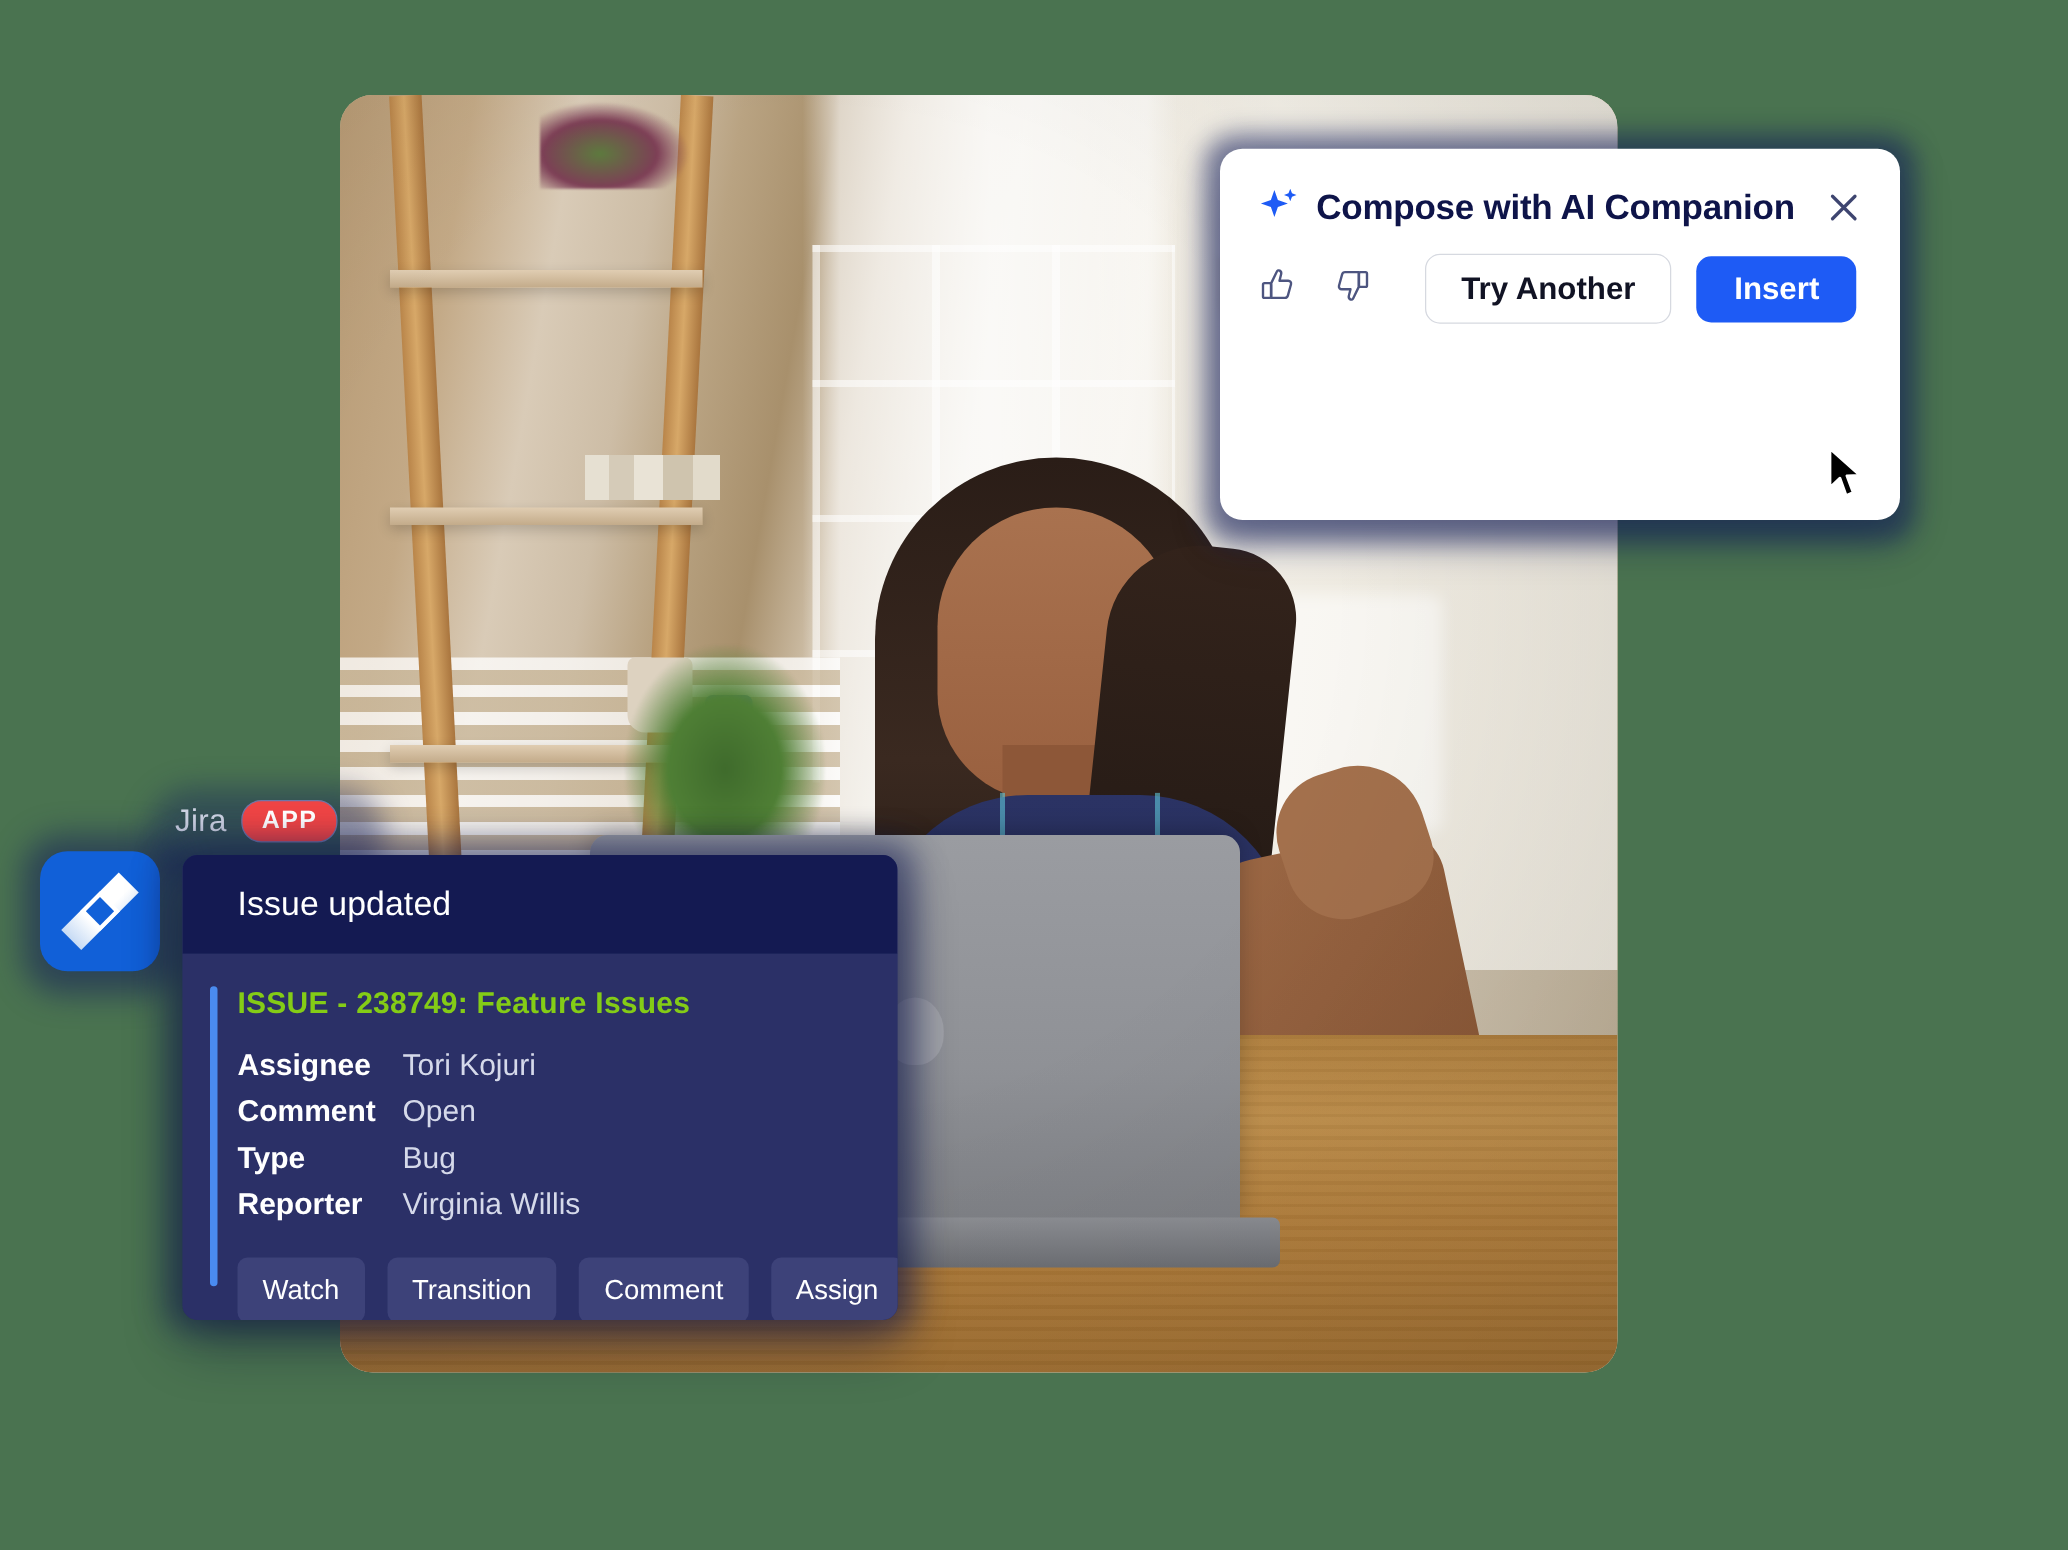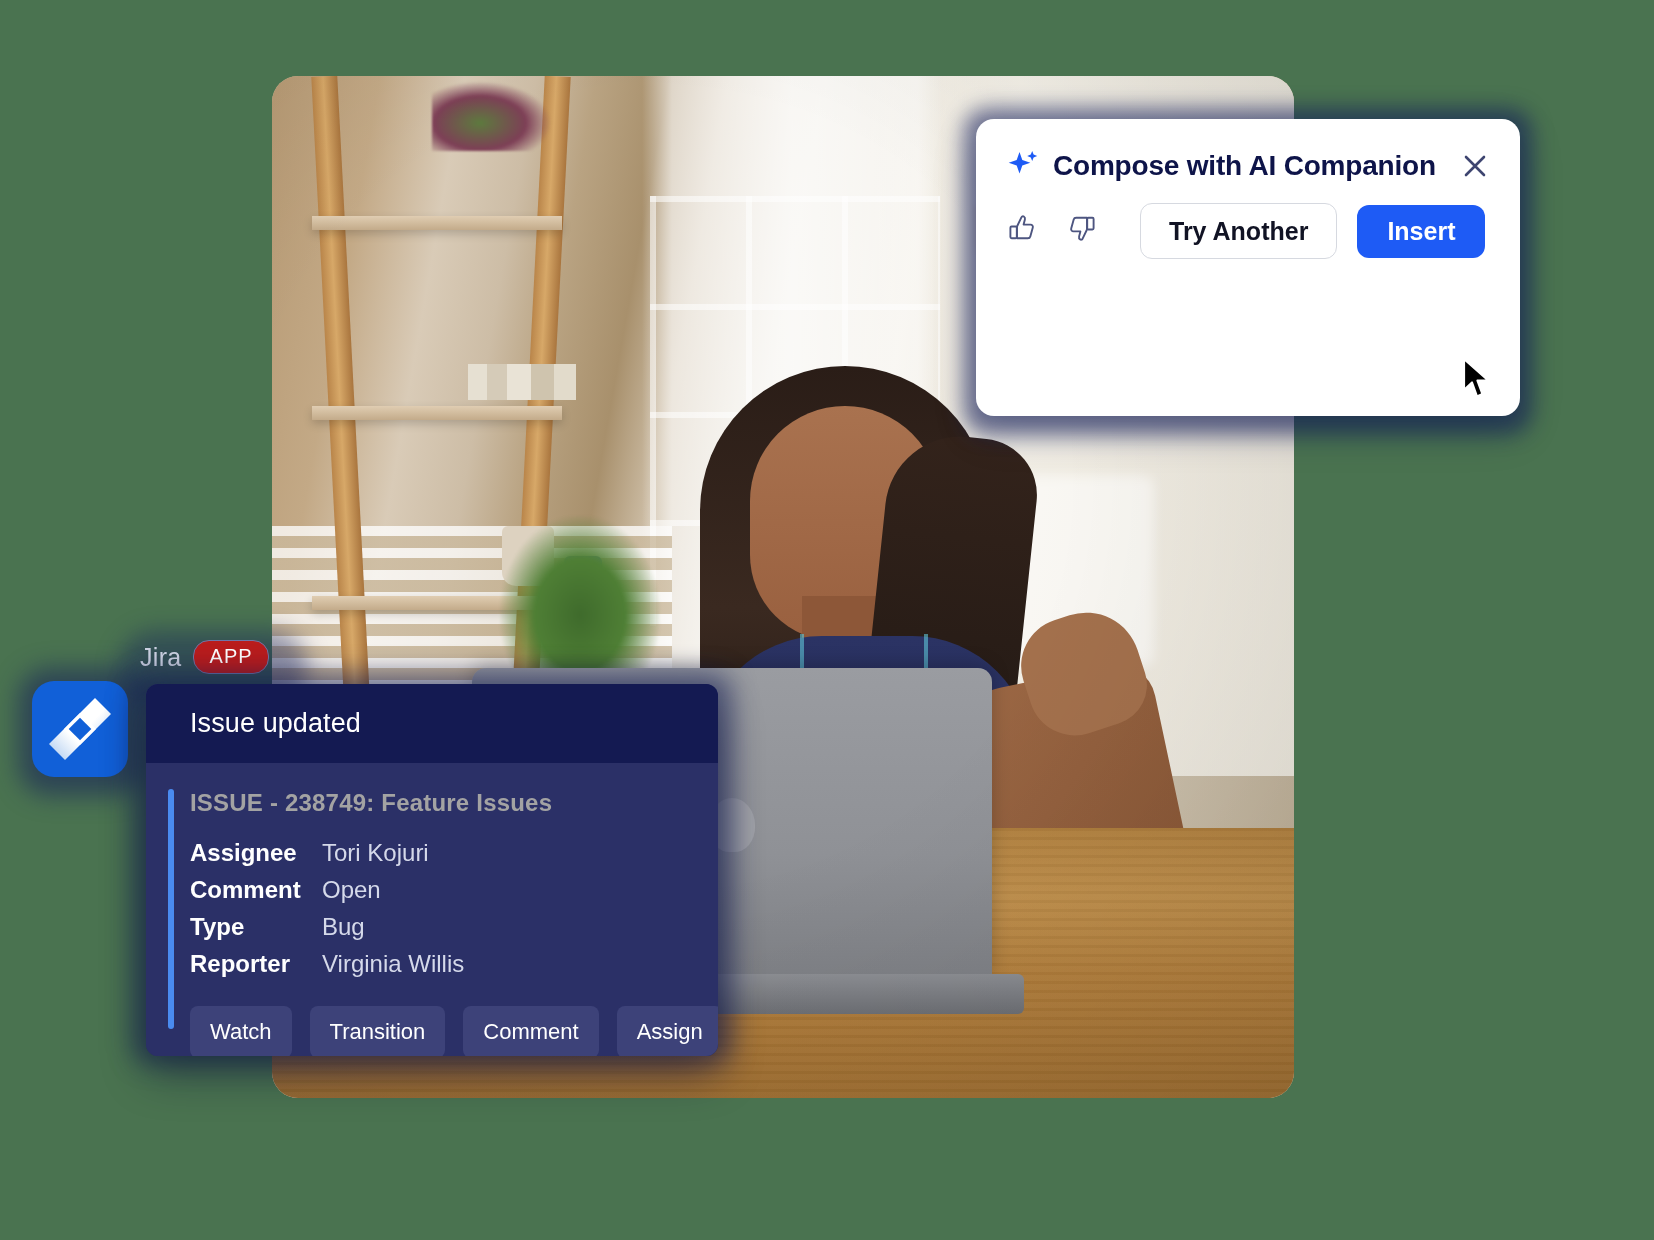--- a/index.html
+++ b/index.html
@@ -290,24 +290,24 @@
     left: 140px; top: 640px;
     display: flex; align-items: center; gap: 12px;
   }
   .jira-chip-name {
     font-size: 25px;
     color: #cdd2e2;
     letter-spacing: .3px;
   }
   .jira-chip-badge {
     font-size: 20px;
-    font-weight: normal;
+    font-weight: bold;
     color: #ffffff;
     letter-spacing: 1.1px;
-    background: #b91c1c;
+    background: #ef4444;
     border: 1.6px solid #6e76a8;
     border-radius: 16px;
     padding: 4px 15px 5px 15px;
   }
 
   
   .jira-logo-glow {
     position: absolute;
     left: 18px; top: 668px;
     width: 128px; height: 128px;
@@ -359,21 +359,21 @@
   }
   .jira-accent {
     position: absolute;
     left: 22px; top: 26px;
     width: 6px; height: 240px;
     background: #4a8bf0;
     border-radius: 3px;
   }
   .jira-content { padding-left: 44px; }
   .jira-issue-link {
-    color: #a3a3a3;
+    color: #84cc16;
     font-size: 24px;
     font-weight: bold;
     letter-spacing: .2px;
     text-decoration: none;
     display: inline-block;
     margin-bottom: 22px;
   }
   .jira-fields { display: block; }
   .jira-row { display: flex; align-items: center; margin-bottom: 9px; }
   .jira-key {

